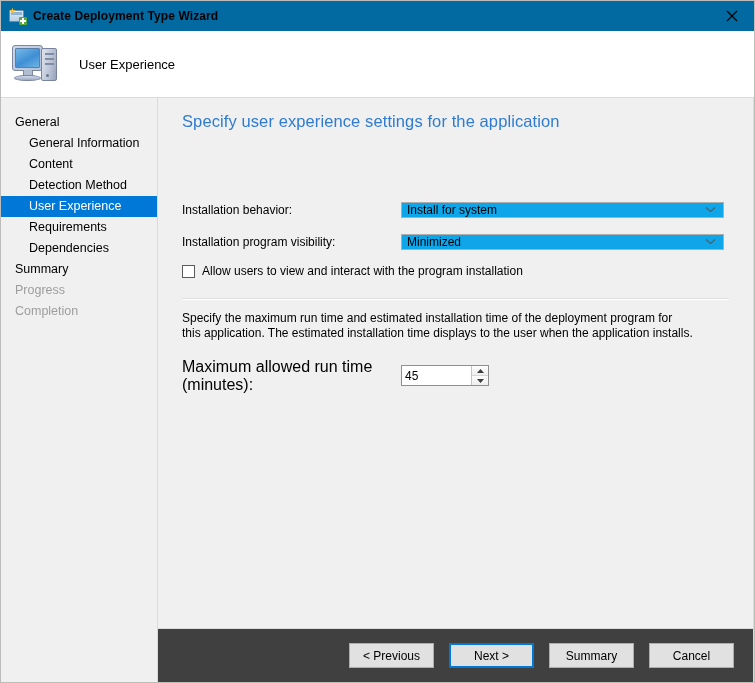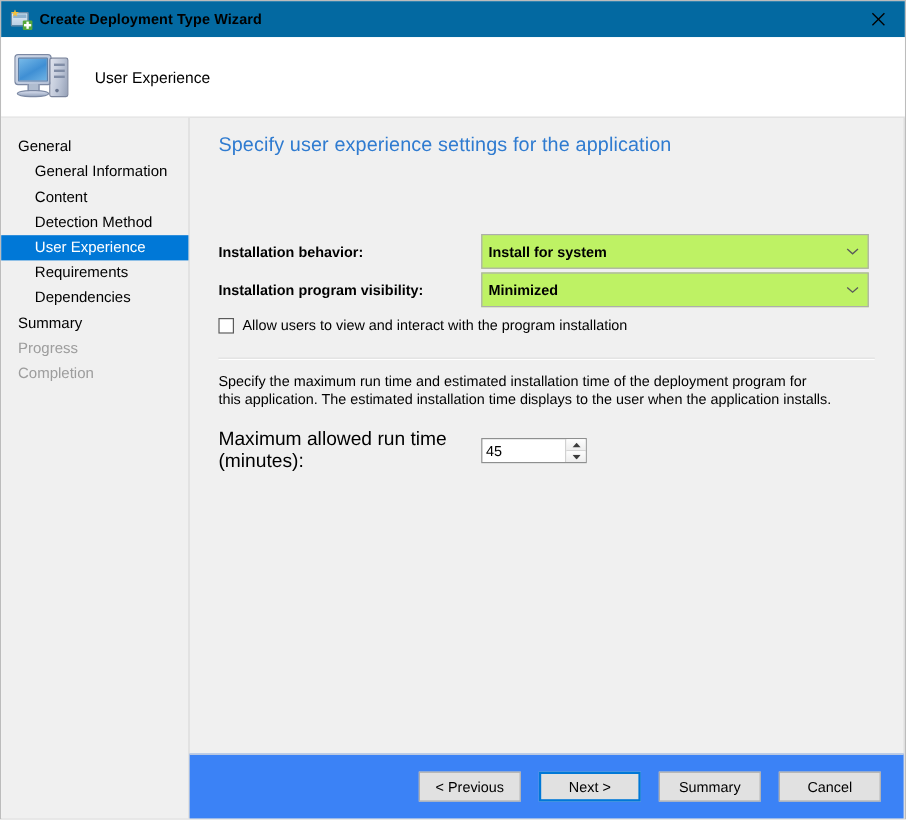--- a/index.html
+++ b/index.html
@@ -233,34 +233,33 @@
     font-weight: normal;
     letter-spacing: 0.1px;
   }
 
   .form-rows { margin-top: 68px; }
   .form-row {
     display: flex;
     align-items: center;
     height: 21px;
     margin-bottom: 11px;
-    font-weight: bold;
   }
   .form-label {
     flex: 0 0 219px;
     width: 219px;
     font-size: 12px;
     color: #000000;
   }
   .combo {
     flex: 0 0 323px;
     width: 323px;
-    height: 29px;
-    box-sizing: border-box;
-    background: #bef264;
+    height: 16px;
+    box-sizing: border-box;
+    background: #0ea5e9;
     border: 1px solid #adadad;
     display: flex;
     align-items: center;
     padding-left: 5px;
     font-size: 12px;
     color: #000000;
     position: relative;
     cursor: default;
   }
   .combo-arrow {
@@ -348,21 +347,21 @@
     align-items: center;
     justify-content: center;
     cursor: default;
   }
   .spin-up { border-bottom: 1px solid #d6d6d6; }
 
   
   .footer {
     flex: 0 0 54px;
     height: 54px;
-    background: #3b82f6;
+    background: #404040;
     border-top: 1px solid #dadada;
     display: flex;
     align-items: center;
     justify-content: flex-end;
     padding-right: 19px;
     box-sizing: border-box;
   }
   .btn {
     width: 85px;
     height: 25px;

